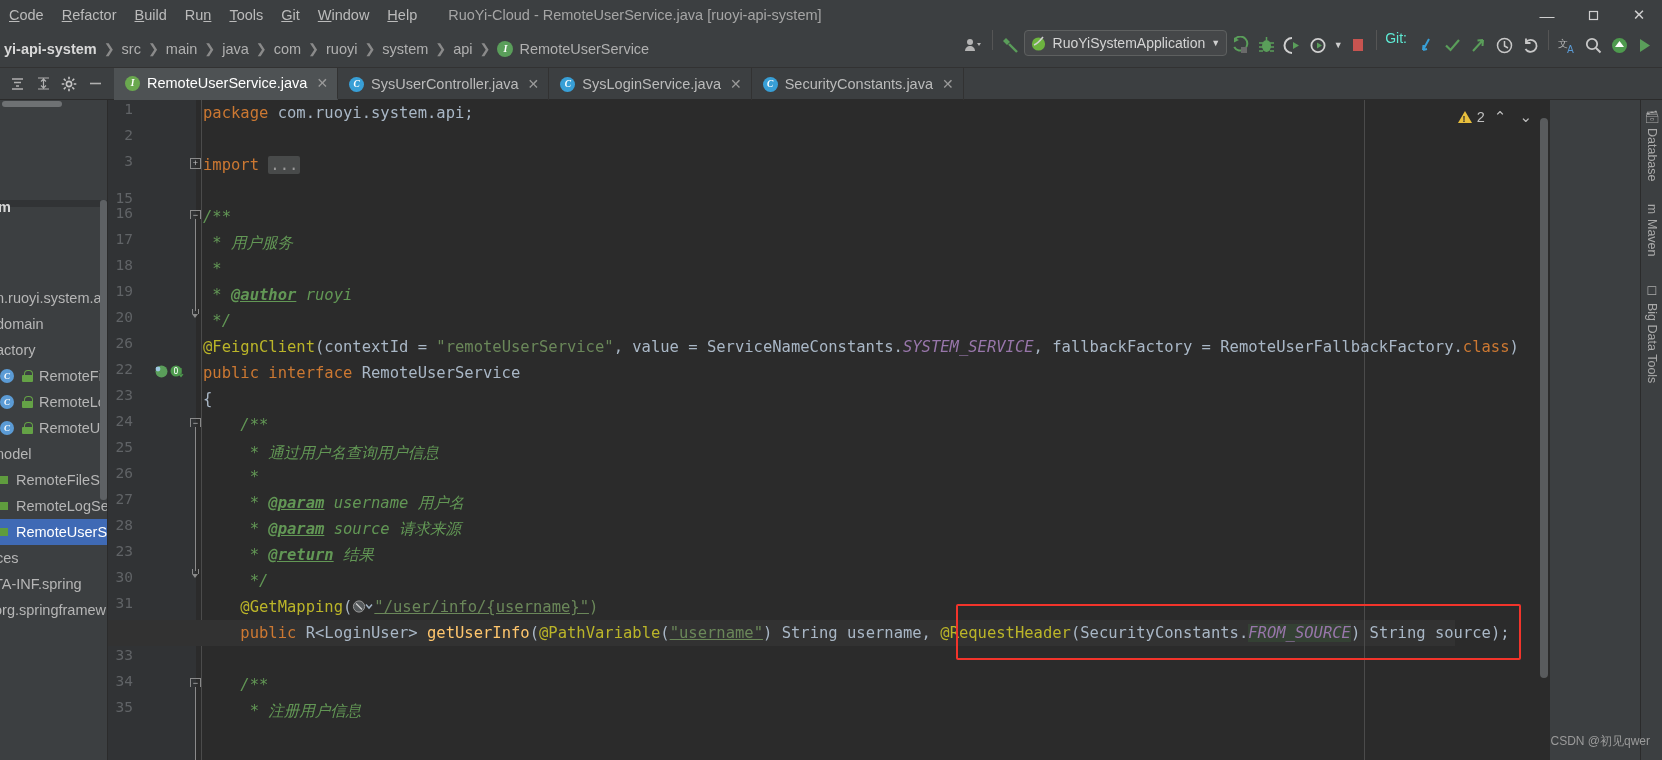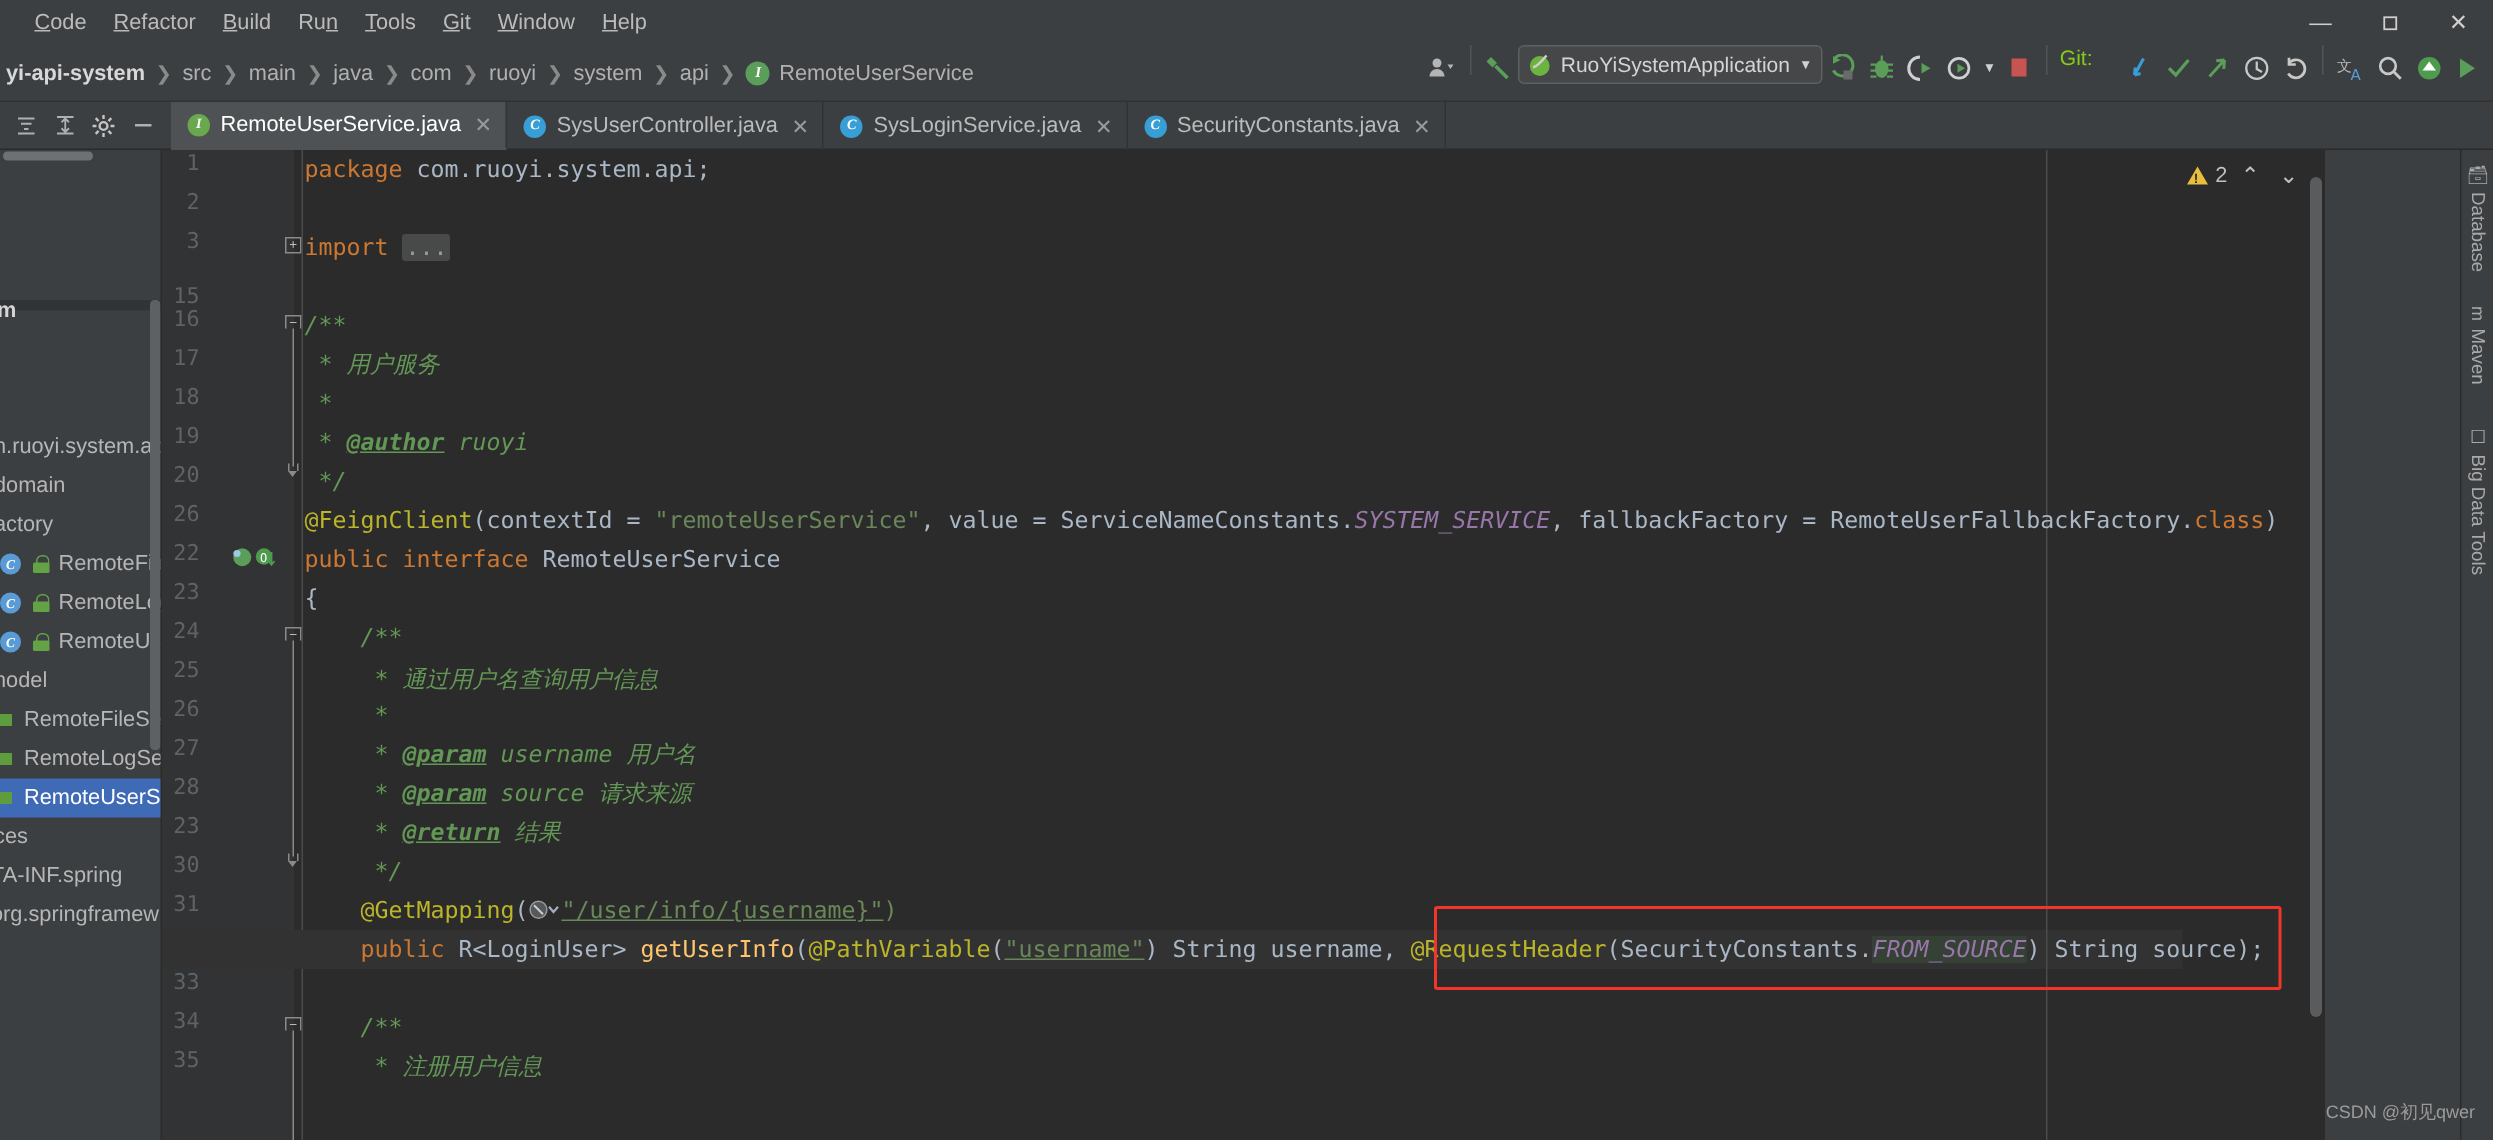--- a/index.html
+++ b/index.html
@@ -9,21 +9,21 @@
     font-family:"Liberation Sans", sans-serif;
     -webkit-font-smoothing:antialiased;
   }
   #app{ position:relative; width:1662px; height:760px; background:#3c3f41; }
 
   
   .titlebar{
     position:absolute; left:0; top:0; width:1662px; height:30px;
     background:#3c3f41; display:flex; align-items:center;
   }
-  .menu{ display:flex; align-items:center; height:30px; padding-left:14px; }
+  .menu{ display:flex; align-items:center; height:30px; }
   .menu-item{
     color:#bbbbbb; font-size:14.5px; padding:2px 9px; line-height:18px;
     white-space:nowrap; cursor:default;
   }
   .menu-item .mn{ text-decoration:underline; }
   .win-title{
     color:#a5a5a5; font-size:14.5px; margin-left:22px; white-space:nowrap;
   }
   .win-btns{ position:absolute; right:0; top:0; height:30px; display:flex; align-items:center; }
   .win-btn{ width:46px; height:30px; display:flex; align-items:center; justify-content:center; color:#cfcfcf; font-size:15px; }
@@ -45,21 +45,21 @@
     font-family:"Liberation Serif", serif;
   }
   .tb-right{ position:absolute; right:0; top:0; height:38px; display:flex; padding-right:4px; }
   .tb-icon{ width:26px;height:30px; display:flex;align-items:center;justify-content:center; }
   .tb-sep{ width:1px;height:20px;background:#555; margin:0 5px; }
   .runcfg{
     display:flex; align-items:center; height:26px; border:1px solid #5e6060;
     border-radius:4px; padding:0 6px 0 5px; background:#454749;
   }
   .runcfg .label{ color:#d4d4d4; font-size:14px; margin:0 6px; white-space:nowrap; }
-  .git-label{ color:#84cc16; font-size:14px; margin:0 18px 0 3px; }
+  .git-label{ color:#5eead4; font-size:14px; margin:0 6px 0 3px; }
 
   
   .tabrow{
     position:absolute; left:0; top:68px; width:1662px; height:32px;
     background:#3c3f41; display:flex; align-items:stretch;
     border-bottom:1px solid #2b2b2b;
   }
   .tab-tools{ display:flex; align-items:center; width:114px; padding-left:4px; }
   .tt{ width:26px;height:26px; display:flex;align-items:center;justify-content:center; color:#b0b0b0; }
   .tab{
@@ -193,20 +193,21 @@
     <div class="menu">
       <div class="menu-item"><span class="mn">C</span><span></span>ode</div>
       <div class="menu-item"><span class="mn">R</span>efactor</div>
       <div class="menu-item"><span class="mn">B</span>uild</div>
       <div class="menu-item">Ru<span class="mn">n</span></div>
       <div class="menu-item"><span class="mn">T</span>ools</div>
       <div class="menu-item"><span class="mn">G</span>it</div>
       <div class="menu-item"><span class="mn">W</span>indow</div>
       <div class="menu-item"><span class="mn">H</span>elp</div>
     </div>
+    <div class="win-title">RuoYi-Cloud - RemoteUserService.java [ruoyi-api-system]</div>
     <div class="win-btns">
       <div class="win-btn">—</div>
       <div class="win-btn">
         <svg width="13" height="13" viewBox="0 0 13 13">
           <rect x="2.5" y="2.5" width="8" height="8" fill="none" stroke="#cfcfcf" stroke-width="1.2"></rect>
         </svg>
       </div>
       <div class="win-btn close">✕</div>
     </div>
   </div>

